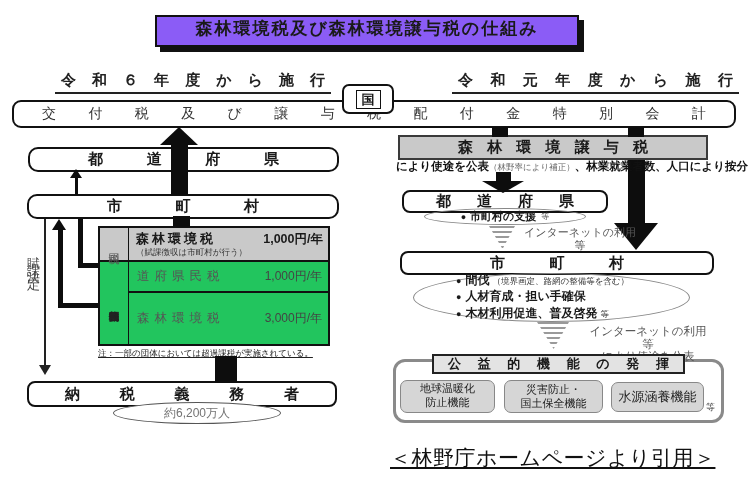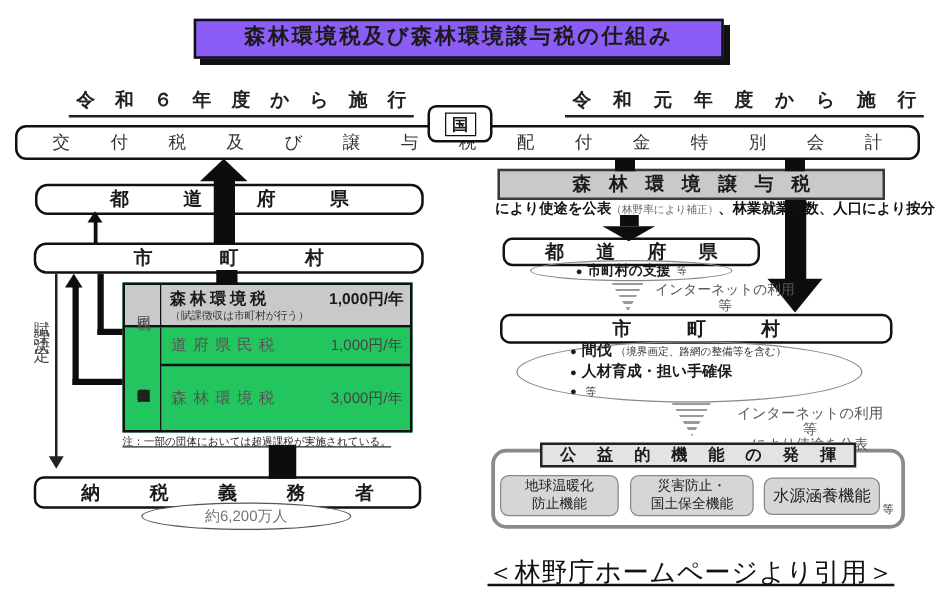--- a/index.html
+++ b/index.html
@@ -105,21 +105,21 @@
   .disc-text{font-size:11px;color:#555;line-height:12.5px;z-index:2;}
   .disc1-text{left:520px;top:226px;width:120px;}
   .disc2-text{left:588px;top:325px;width:120px;font-size:11.5px;}
 
   
   .pb-container{left:393px;top:359px;width:331px;height:64px;border:3px solid #8a8a8a;border-radius:12px;background:#fff;z-index:1;}
   .pb-header{left:432px;top:354px;width:253px;height:20px;background:#e3e3e3;border:2px solid #222;
              font-size:13px;font-weight:bold;padding:0 14px;z-index:2;}
   .pb-box{background:#d6d6d6;border:1.5px solid #888;border-radius:7px;display:flex;align-items:center;justify-content:center;
           text-align:center;font-size:11px;line-height:13.5px;color:#222;z-index:2;}
-  .pb1{left:400px;top:380px;width:95px;height:33px;}
+  .pb1{left:400px;top:380px;width:95px;height:33px;font-family:Liberation Mono, monospace;}
   .pb2{left:504px;top:380px;width:99px;height:33px;}
   .pb3{left:611px;top:382px;width:93px;height:30px;font-size:13px;font-weight:500;}
   .pb-etc{left:706px;top:401px;font-size:9px;color:#333;z-index:2;}
 
   .citation{left:390px;top:444px;width:356px;font-size:21px;font-weight:500;color:#111;text-align:left;letter-spacing:0.5px;text-decoration:underline;}
 </style>
 </head>
 <body>
 
 <div id="canvas">
@@ -285,20 +285,21 @@
       <span>間伐</span>
       <span class="sm">（境界画定、路網の整備等を含む）</span>
     </div>
     <div class="row">
       <span class="bullet">●</span>
       <span>人材育成・担い手確保</span>
       <span class="sm"></span>
     </div>
     <div class="row">
       <span class="bullet">●</span>
+      <span>木材利用促進、普及啓発</span>
       <span class="sm">等</span>
     </div>
   </div>
   <div class="abs disc-icon disc2-icon"></div>
   <div class="abs disc-text disc2-text preline">インターネットの利用等
 により使途を公表</div>
 
   <div class="abs pb-container"></div>
   <div class="abs pb-header" data-spread="">
       <span>公</span>

